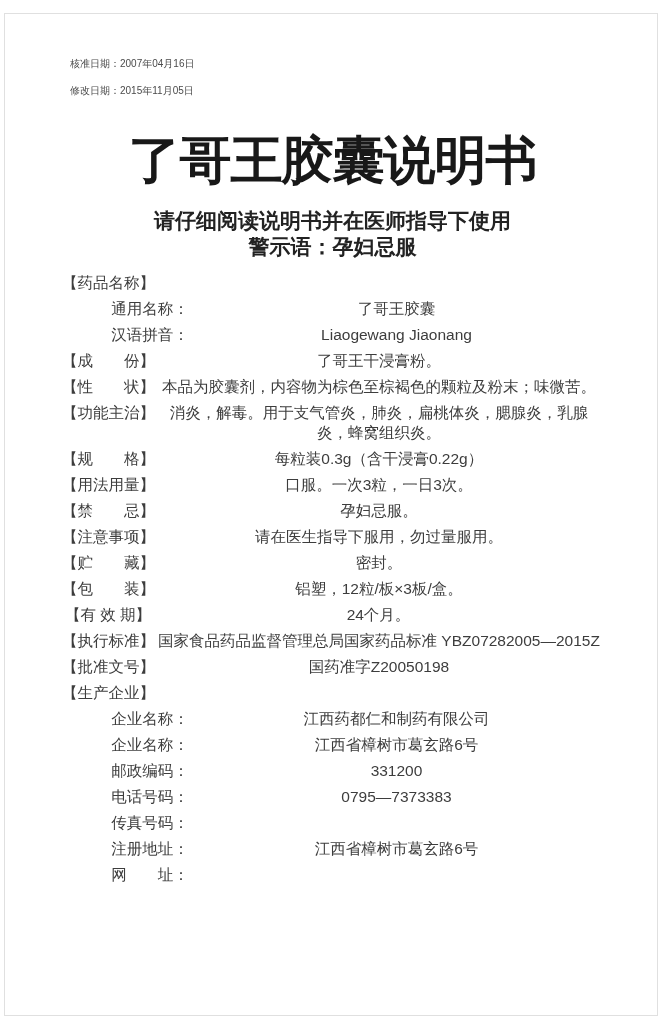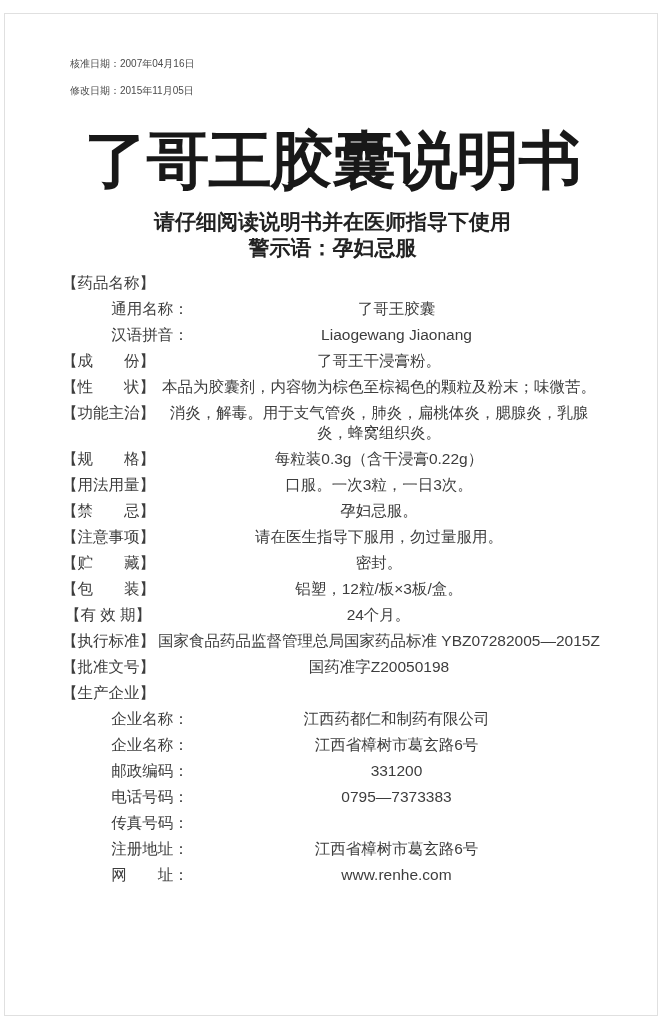--- a/index.html
+++ b/index.html
@@ -31,34 +31,35 @@
   }
   .date-line {
     font-size: 10px;
     line-height: 27px;
     color: #4a4a4a;
     padding-left: 8px;
     white-space: pre;
   }
   .doc-title {
     text-align: center;
-    font-size: 63px;
+    font-size: 52px;
     line-height: 80px;
     font-weight: 800;
     letter-spacing: -1px;
     color: #181818;
     margin-top: 16px;
     white-space: nowrap;
   }
   .doc-subtitle, .doc-warning {
     text-align: center;
     font-size: 21px;
     line-height: 25px;
     font-weight: 700;
     color: #222222;
+    font-family: Liberation Serif, serif;
   }
   .doc-subtitle { margin-top: 9px; }
   .doc-warning { margin-top: 1px; }
   .sections {
     margin-top: 13px;
   }
   .row {
     display: flex;
     align-items: flex-start;
     font-size: 15.5px;
@@ -181,17 +182,16 @@
       </div>
       <div class="row sub">
         <span class="label">传真号码：</span>
       </div>
       <div class="row sub">
         <span class="label">注册地址：</span>
         <span class="content">江西省樟树市葛玄路6号</span>
       </div>
       <div class="row sub">
         <span class="label">网　　址：</span>
-        <span class="content">www.renhe.com</span>
       </div>
     </div>
 
 </div>
 
 </body></html>

